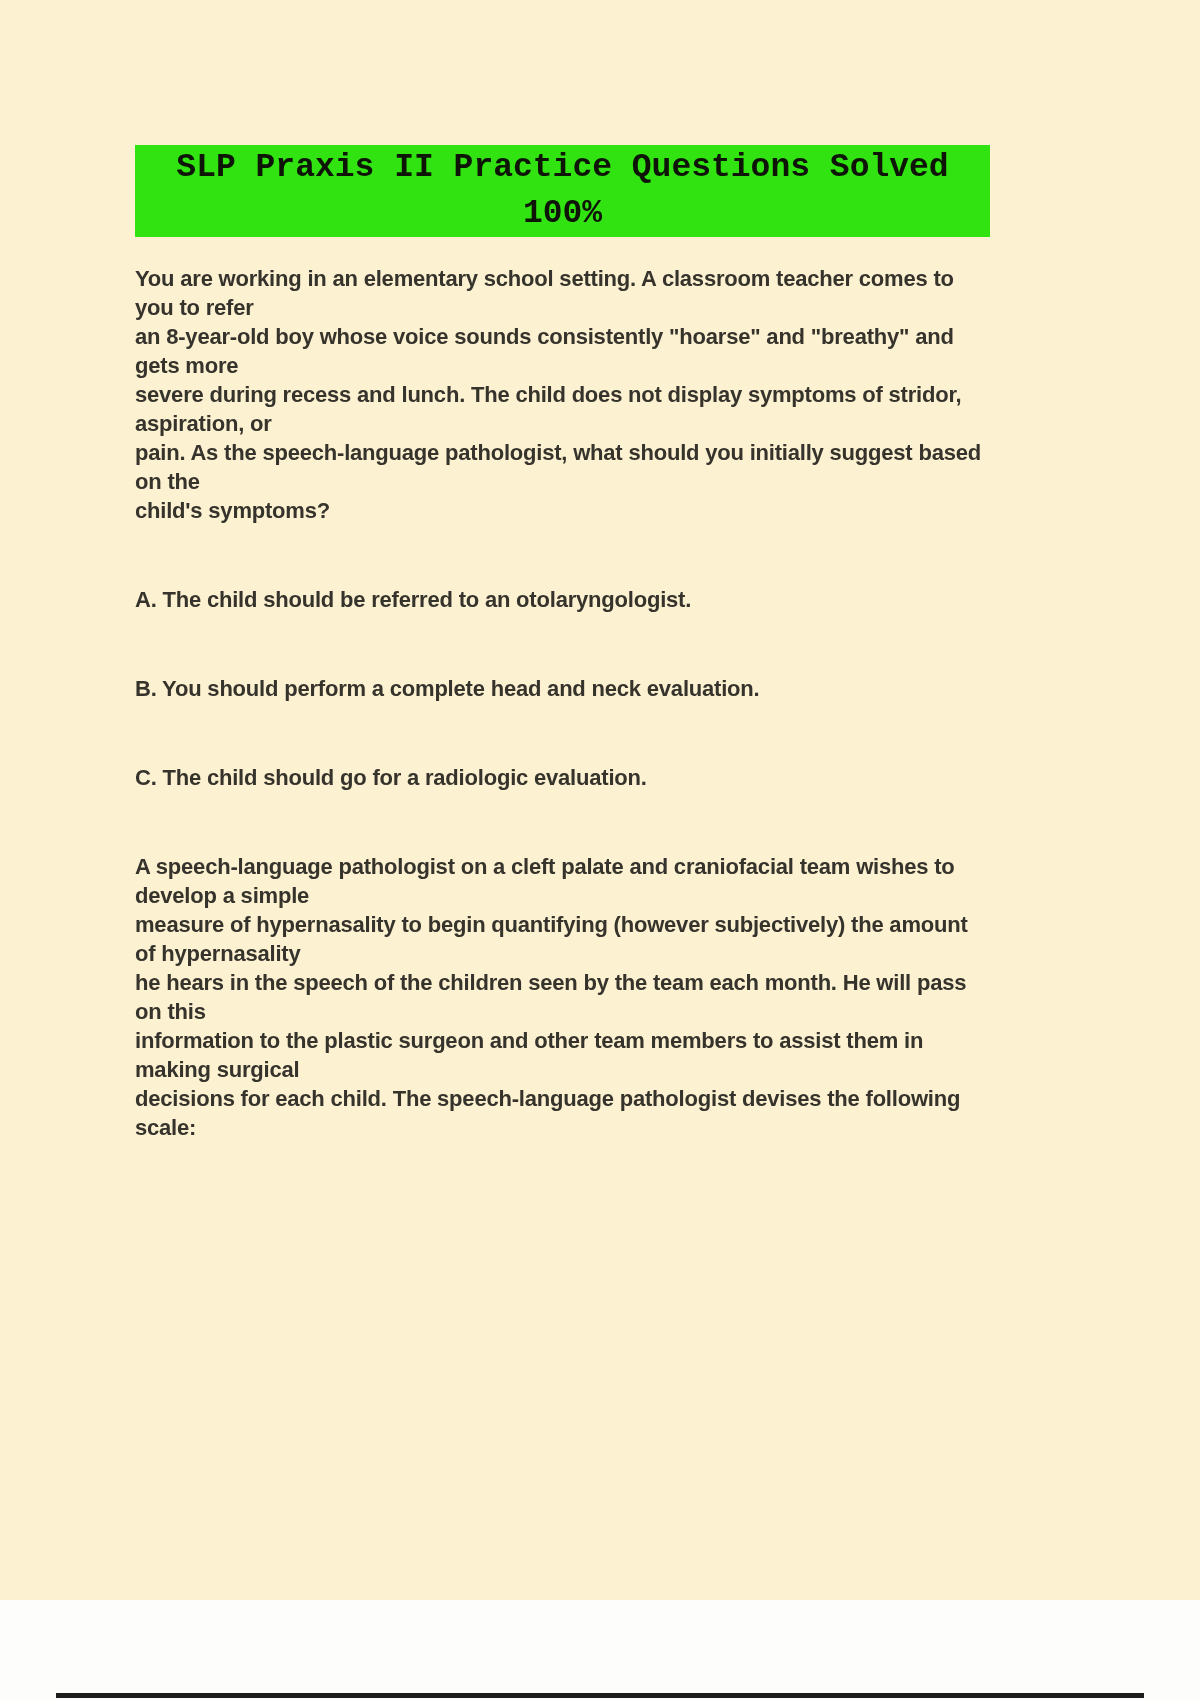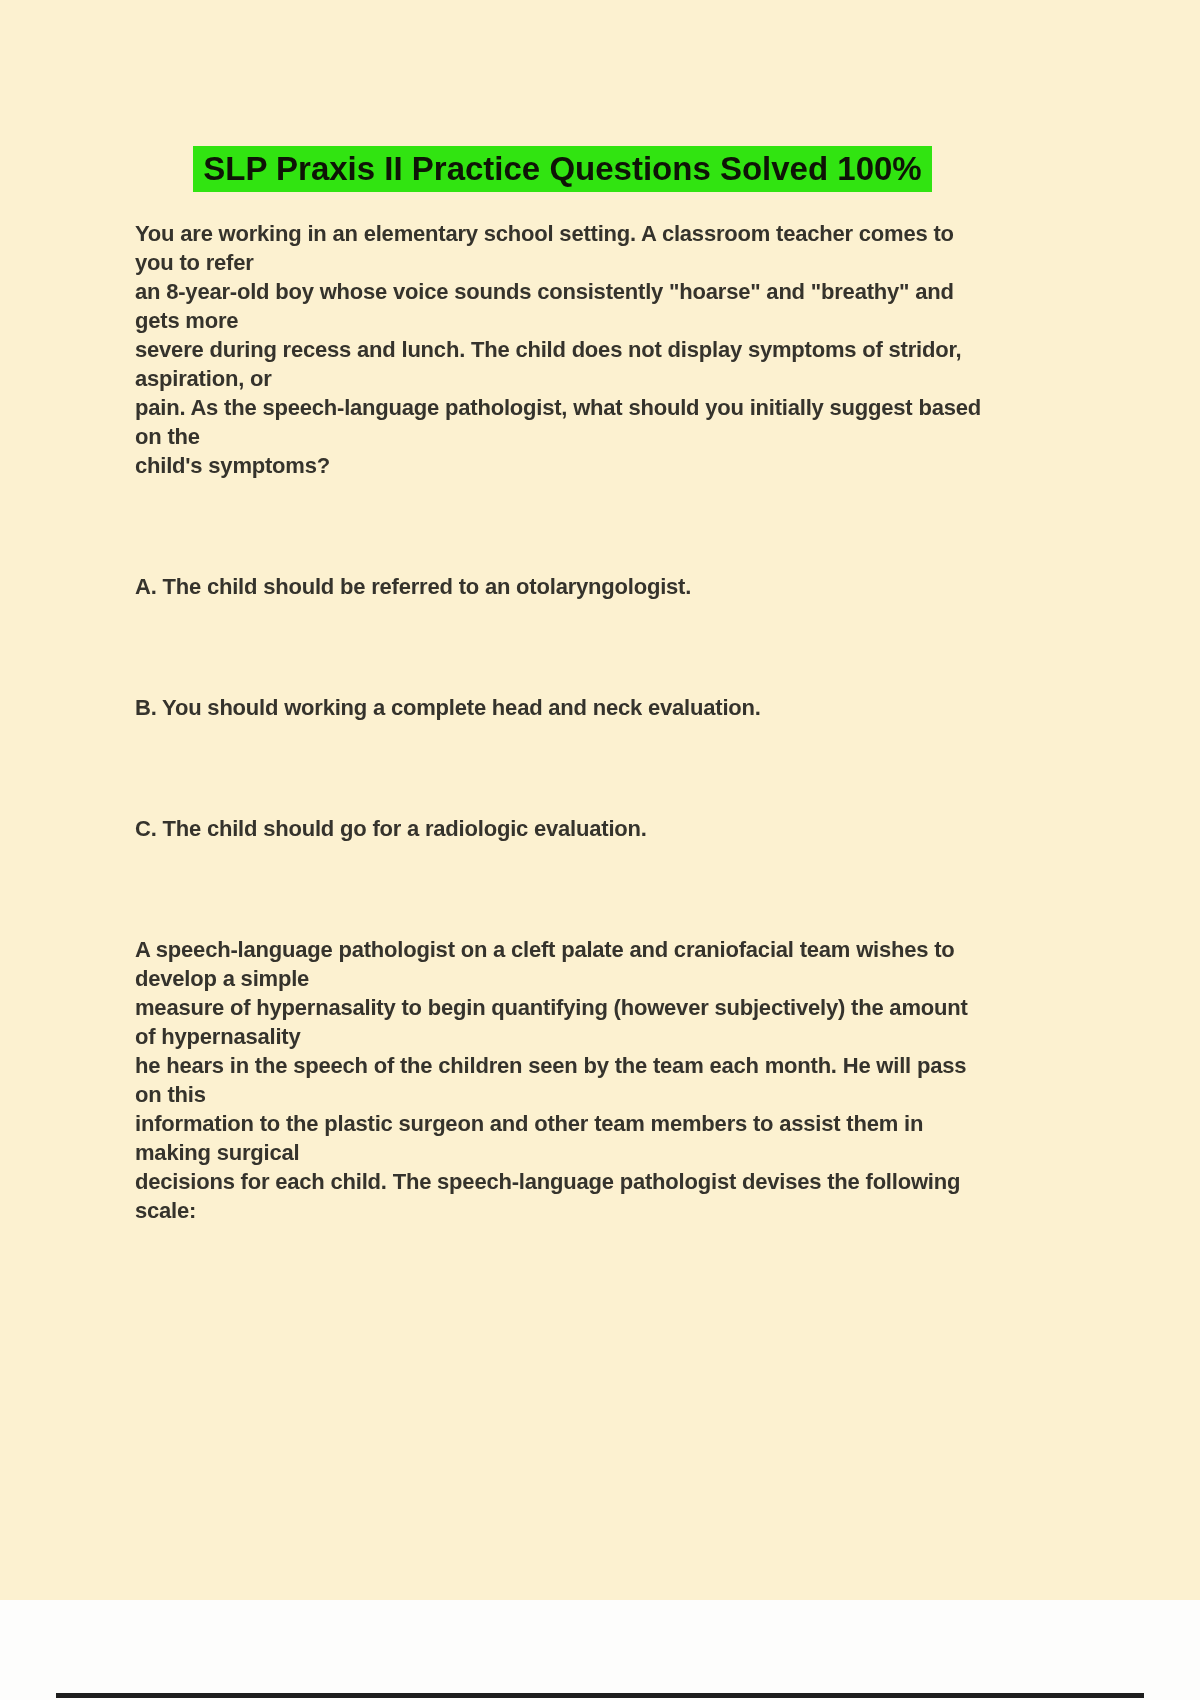--- a/index.html
+++ b/index.html
@@ -37,32 +37,33 @@
     letter-spacing: 0px;
   }
   .doc-title .title-line {
     line-height: 47px;
   }
   .doc-title .hl {
     display: inline-block;
     background: #31e411;
     padding: 0 10px;
     line-height: 46px;
+    font-family: Liberation Mono, monospace;
   }
   .body-text {
     font-size: 22px;
     line-height: 29px;
     font-weight: 600;
     color: #35332c;
     letter-spacing: -0.2px;
     white-space: pre-line;
     margin: 0;
   }
   .q1 { margin-top: 27px; }
-  .block-gap { margin-top: 92px; }
+  .block-gap { margin-top: 60px; }
   .page-white {
     position: absolute;
     top: 1600px;
     left: 0;
     width: 1200px;
     height: 100px;
     background: #fdfdfc;
   }
   .bottom-bar {
     position: absolute;
@@ -84,21 +85,21 @@
     </div>
 
     <p class="body-text q1">You are working in an elementary school setting. A classroom teacher comes to you to refer
 an 8-year-old boy whose voice sounds consistently "hoarse" and "breathy" and gets more
 severe during recess and lunch. The child does not display symptoms of stridor, aspiration, or
 pain. As the speech-language pathologist, what should you initially suggest based on the
 child's symptoms?</p>
 
     <p class="body-text block-gap">A. The child should be referred to an otolaryngologist.</p>
 
-    <p class="body-text block-gap">B. You should working a complete head and neck evaluation.</p>
+    <p class="body-text block-gap">B. You should perform a complete head and neck evaluation.</p>
 
     <p class="body-text block-gap">C. The child should go for a radiologic evaluation.</p>
 
 
     <p class="body-text block-gap">A speech-language pathologist on a cleft palate and craniofacial team wishes to develop a simple
 measure of hypernasality to begin quantifying (however subjectively) the amount of hypernasality
 he hears in the speech of the children seen by the team each month. He will pass on this
 information to the plastic surgeon and other team members to assist them in making surgical
 decisions for each child. The speech-language pathologist devises the following scale:</p>
 

